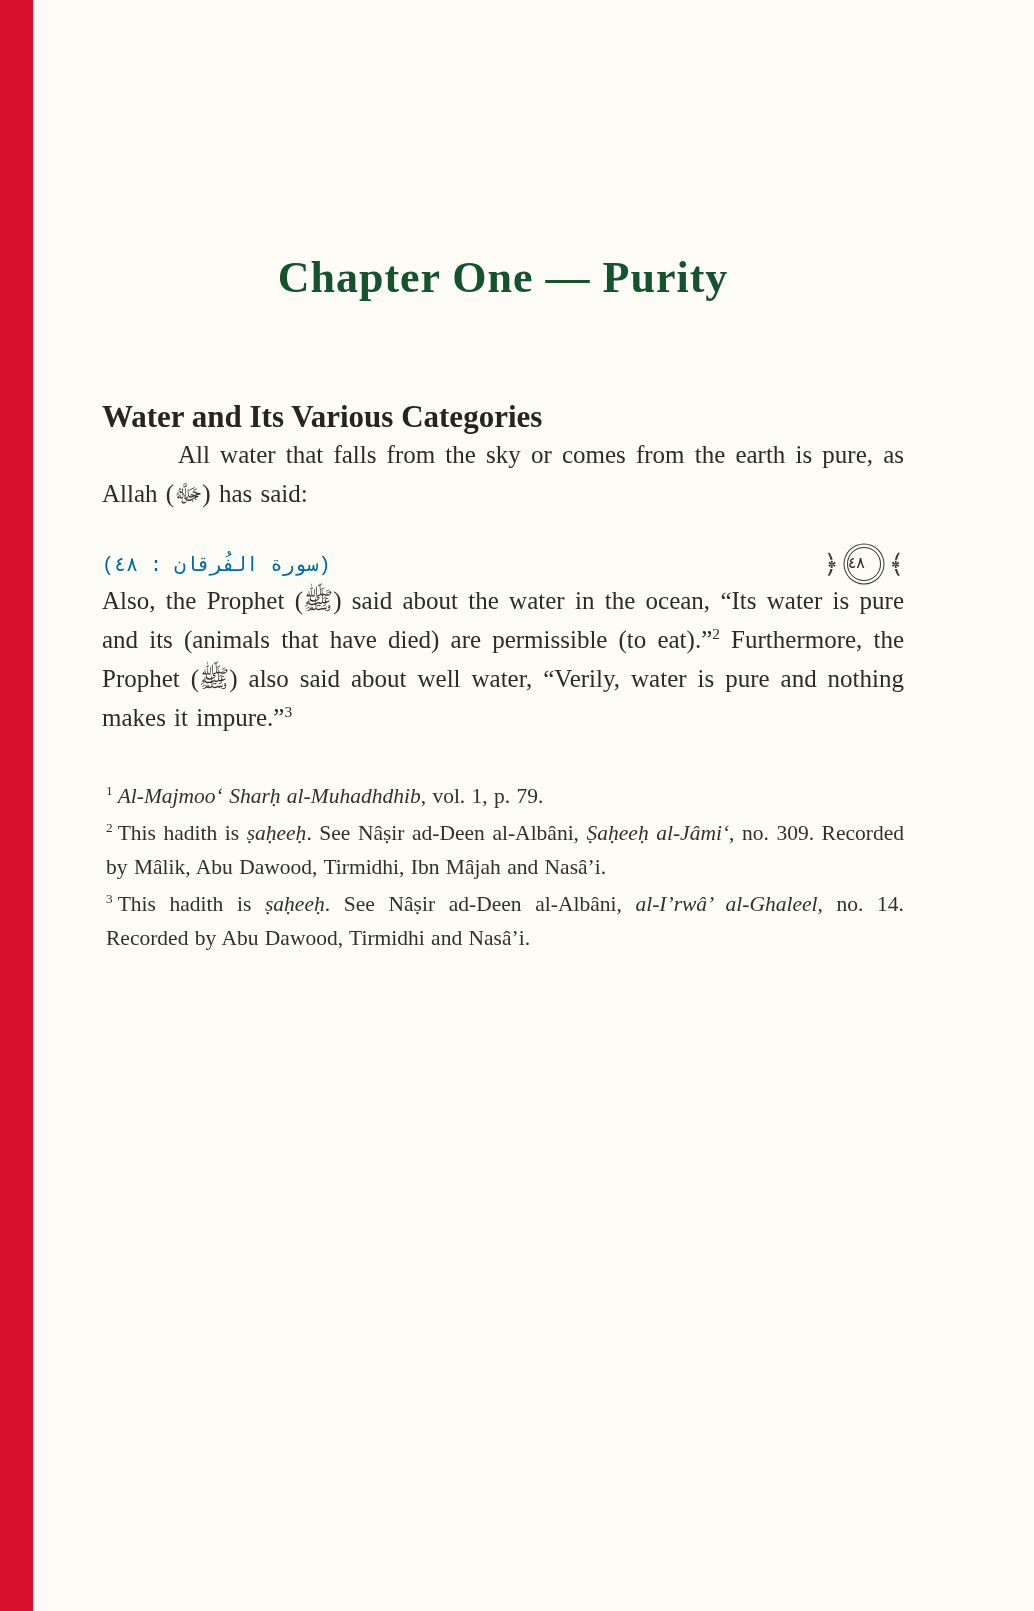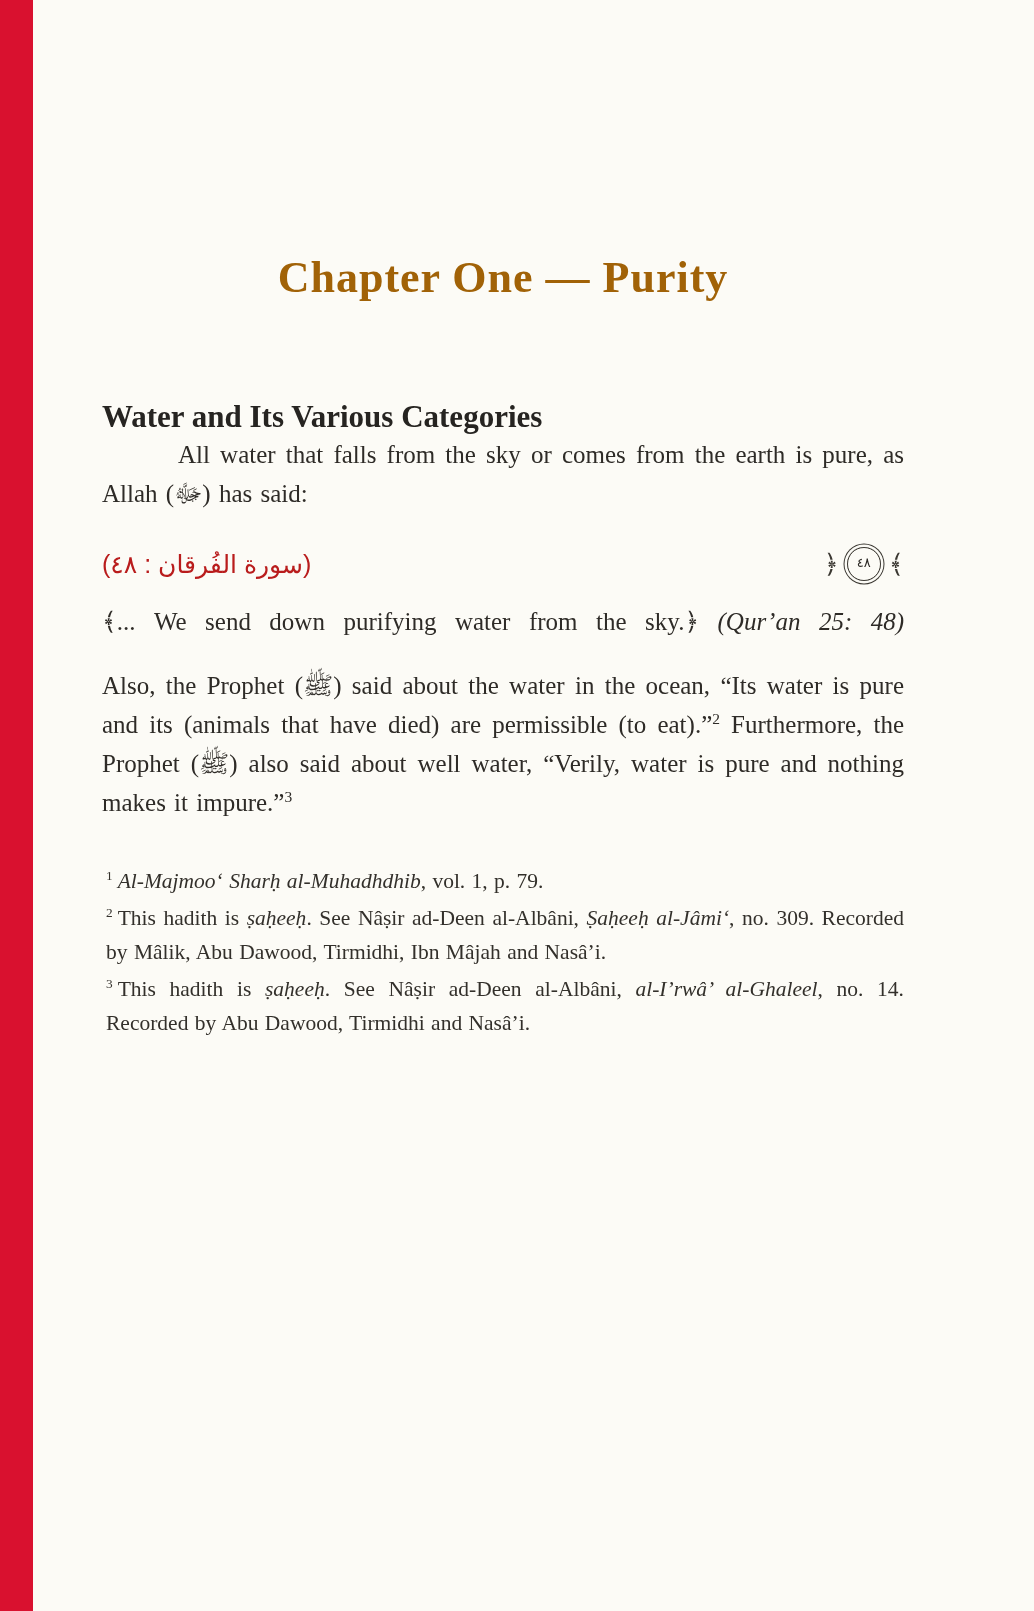--- a/index.html
+++ b/index.html
@@ -28,21 +28,21 @@
     left: 102px;
     top: 0;
     width: 802px;
   }
   .chapter-title {
     margin: 252px 0 0 0;
     text-align: center;
     font-size: 44px;
     font-weight: bold;
     letter-spacing: 1px;
-    color: #a16207;
+    color: #14532d;
   }
   p.body-par {
     font-size: 25px;
     line-height: 39px;
     text-align: justify;
     word-spacing: 2px;
     margin: 0;
   }
   .intro-par {
     margin-top: 100px;
@@ -68,23 +68,23 @@
   }
   .par-water { margin-top: 62px; text-indent: 76px; }
   .verse-row {
     margin-top: 34px;
     display: flex;
     justify-content: space-between;
     align-items: center;
   }
   .verse-ref-ar {
     direction: rtl;
-    font-family: Liberation Sans, sans-serif;
-    font-size: 25px;
-    color: #b91c1c;
+    font-family: Liberation Mono, monospace;
+    font-size: 20px;
+    color: #0369a1;
     white-space: nowrap;
   }
   .verse-arabic {
     direction: rtl;
     font-family: "DejaVu Sans", sans-serif;
     font-size: 25px;
     color: #2c2925;
     display: inline-flex;
     align-items: center;
     gap: 8px;
@@ -92,22 +92,22 @@
   }
   .ornament {
     font-size: 26px;
     color: #3a3731;
   }
   .ayah-medallion {
     display: inline-block;
     width: 32px;
     height: 32px;
     line-height: 30px;
-    text-align: center;
-    font-size: 13px;
+    text-align: left;
+    font-size: 16px;
     border: 1.5px solid #3a3731;
     border-radius: 50%;
     box-shadow: 0 0 0 2.5px #fcfbf6, 0 0 0 3.5px #3a3731;
   }
   .translation-line {
     margin-top: 22px;
     font-size: 25px;
     line-height: 38px;
     text-align: justify;
     text-align-last: justify;
@@ -146,21 +146,20 @@
 
     <div class="verse-row">
       <span class="verse-ref-ar">(سورة الفُرقان : ٤٨)</span>
       <span class="verse-arabic">
         <span class="ornament">﴾</span>
         <span class="ayah-medallion">٤٨</span>
         <span class="ornament">﴿</span>
       </span>
     </div>
 
-    <p class="translation-line"><span>﴾... We send down purifying water from the sky.﴿ </span><span style="font-style: italic;">(Qur’an 25: 48)</span></p>
 
     <p class="body-par par-prophet"><span>Also, the Prophet (ﷺ) said about the water in the ocean, “Its water is pure and its (animals that have died) are permissible (to eat).”</span><sup>2</sup><span> Furthermore, the Prophet (ﷺ) also said about well water, “Verily, water is pure and nothing makes it impure.”</span><sup>3</sup></p>
 
 
     <div class="footnotes">
       <p class="footnote"><sup>1</sup><span><span style="font-style: italic;">Al-Majmoo‘ Sharḥ al-Muhadhdhib</span><span>, vol. 1, p. 79.</span></span></p>
       <p class="footnote"><sup>2</sup><span><span>This hadith is </span><span style="font-style: italic;">ṣaḥeeḥ</span><span>. See Nâṣir ad-Deen al-Albâni, </span><span style="font-style: italic;">Ṣaḥeeḥ al-Jâmi‘</span><span>, no. 309. Recorded by Mâlik, Abu Dawood, Tirmidhi, Ibn Mâjah and Nasâ’i.</span></span></p>
       <p class="footnote"><sup>3</sup><span><span>This hadith is </span><span style="font-style: italic;">ṣaḥeeḥ</span><span>. See Nâṣir ad-Deen al-Albâni, </span><span style="font-style: italic;">al-I’rwâ’ al-Ghaleel</span><span>, no. 14. Recorded by Abu Dawood, Tirmidhi and Nasâ’i.</span></span></p>
     </div>
 

